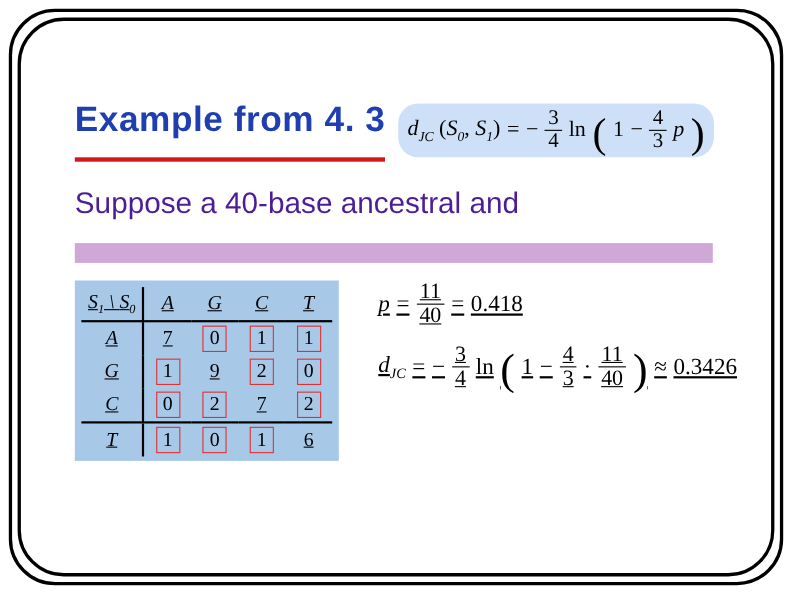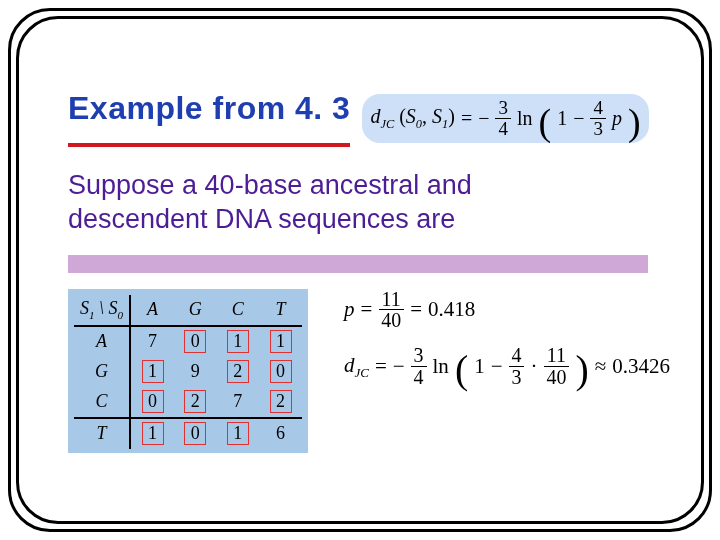--- a/index.html
+++ b/index.html
@@ -97,20 +97,21 @@
   }
   .seq-block .row { white-space: nowrap; letter-spacing: 1.2px; }
   .seq-block .lbl { letter-spacing: 0; font-style: italic; }
   .seq-block .lbl span.sub2 { font-size: 0.7em; vertical-align: sub; font-style: normal; }
 
   .lower {
     margin-top: 16px;
     display: flex;
     gap: 36px;
     align-items: flex-start;
+    text-decoration: underline;
   }
 
   
   .tbl-wrap {
     background: #a8c8e8;
     padding: 6px 6px 4px 6px;
     font-family: "Times New Roman", Times, serif;
   }
   table.sub-tbl {
     border-collapse: collapse;
@@ -193,21 +194,20 @@
           <span class="num">4</span>
           <span class="den">3</span>
         </span>
         <i>p</i>
         <span class="big-paren">)</span>
       </div>
     </div>
 
     <div class="body-text">
       <div>Suppose a 40-base ancestral and</div>
-      <div>descendent DNA sequences are</div>
     </div>
 
     <div class="seq-block">
     </div>
 
     <div class="lower">
 
       <div class="tbl-wrap">
         <table class="sub-tbl">
           <thead>

